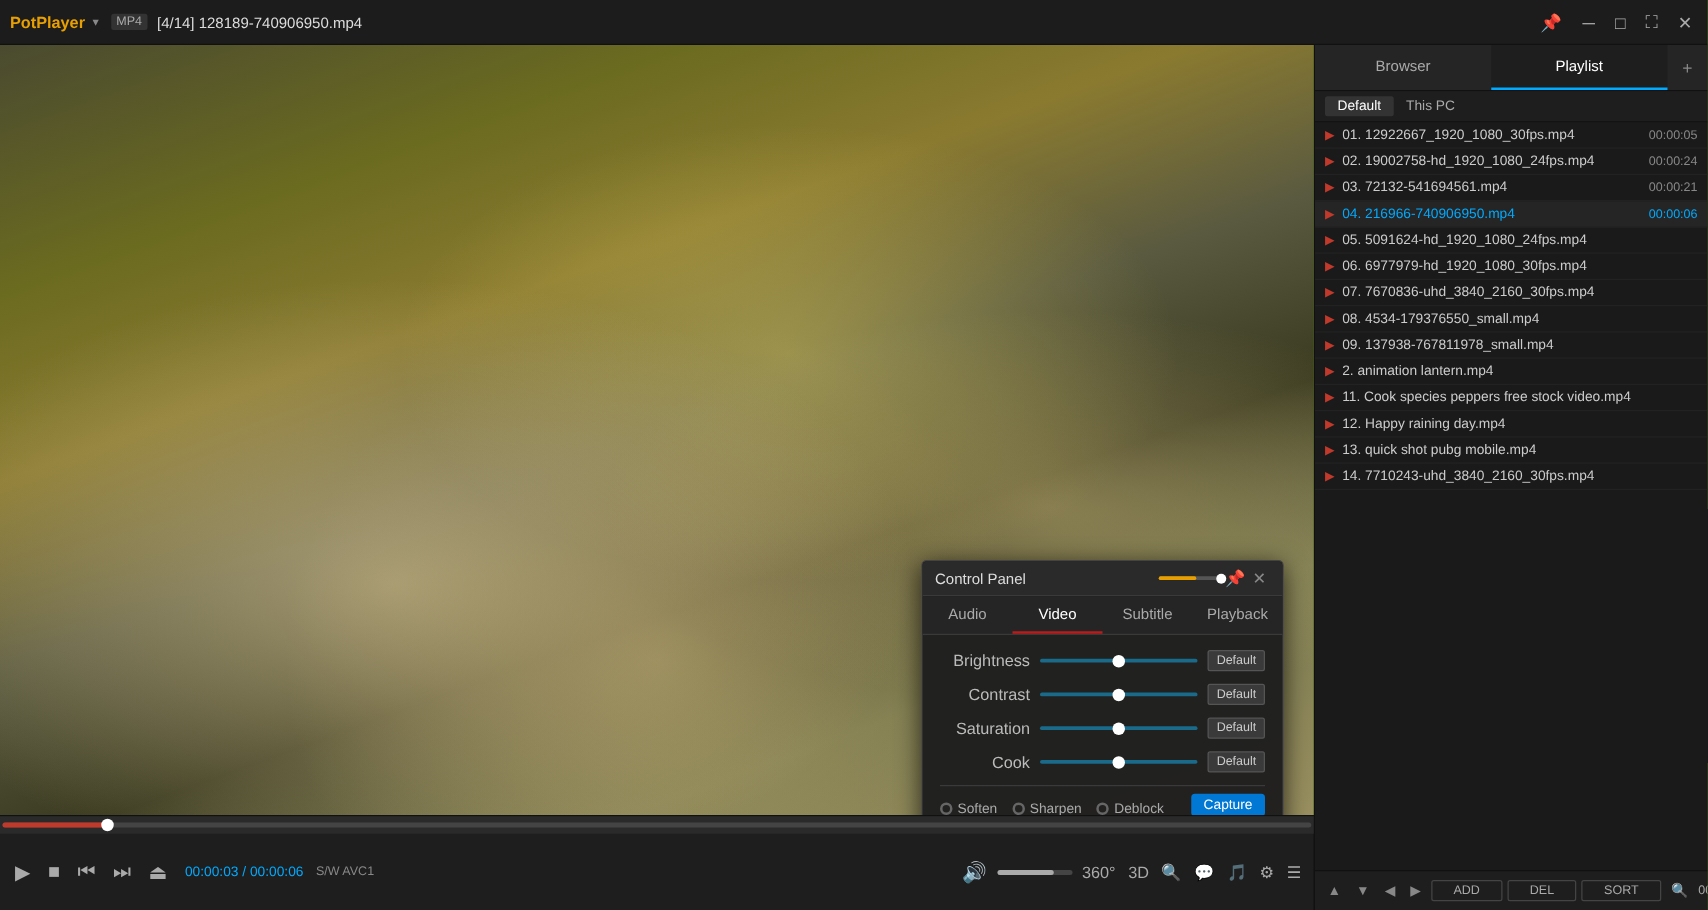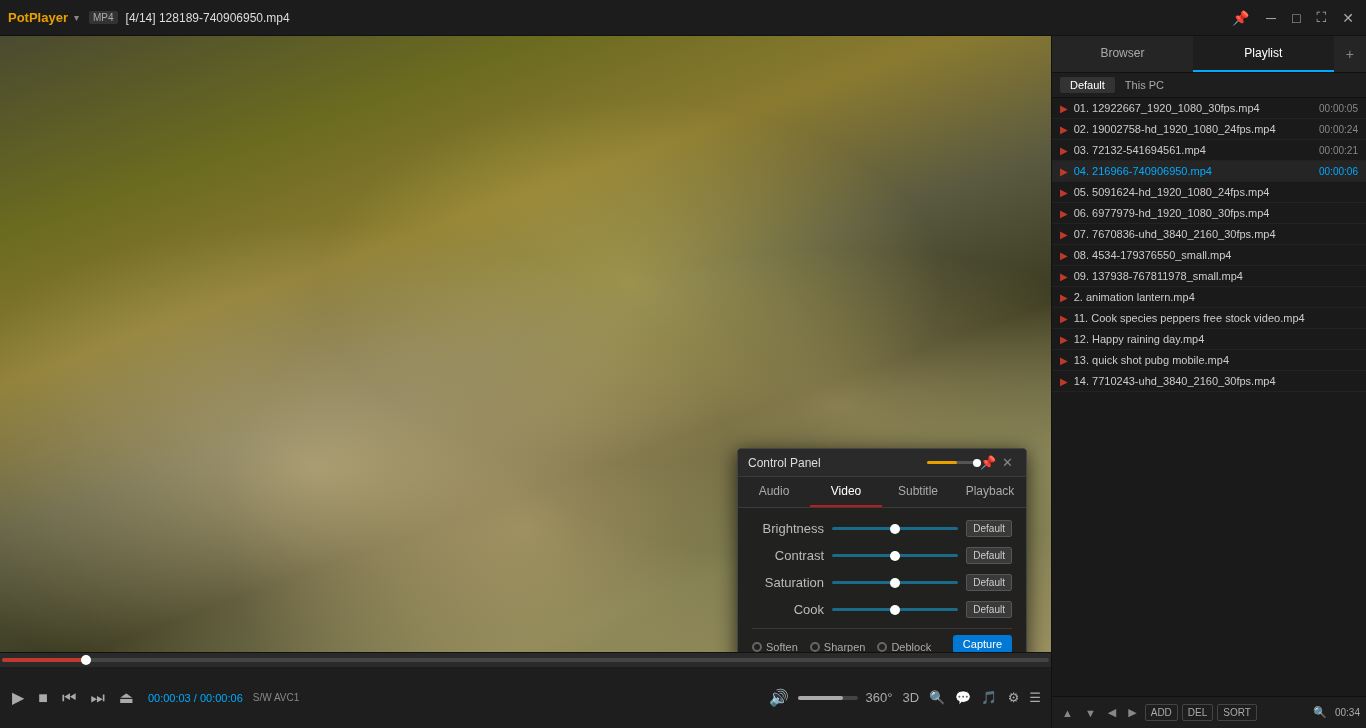--- a/index.html
+++ b/index.html
@@ -301,21 +301,21 @@
     .pf-btn {
       color: #888;
       font-size: 11px;
       cursor: pointer;
       padding: 2px 4px;
     }
     .pf-text-btn {
       color: #aaa;
       font-size: 10px;
       cursor: pointer;
-      padding: 2px 5px;
+      padding: 2px 17px;
       border: 1px solid #444;
       border-radius: 2px;
     }
     .pf-search {
       margin-left: auto;
       display: flex;
       align-items: center;
       gap: 4px;
     }
     .pf-time {

